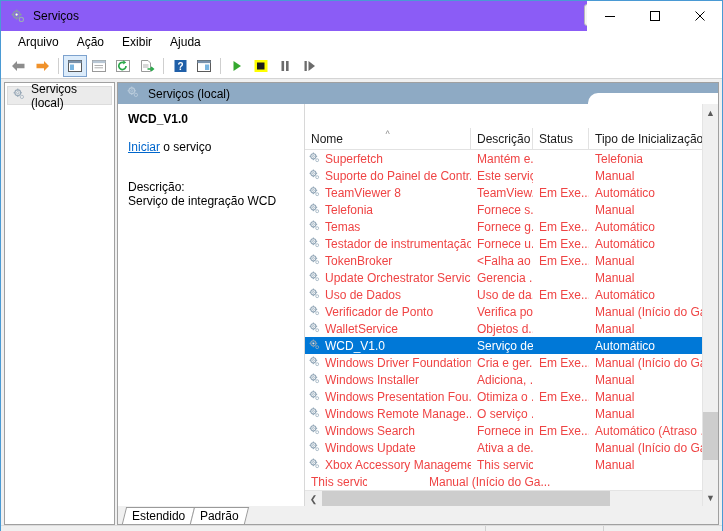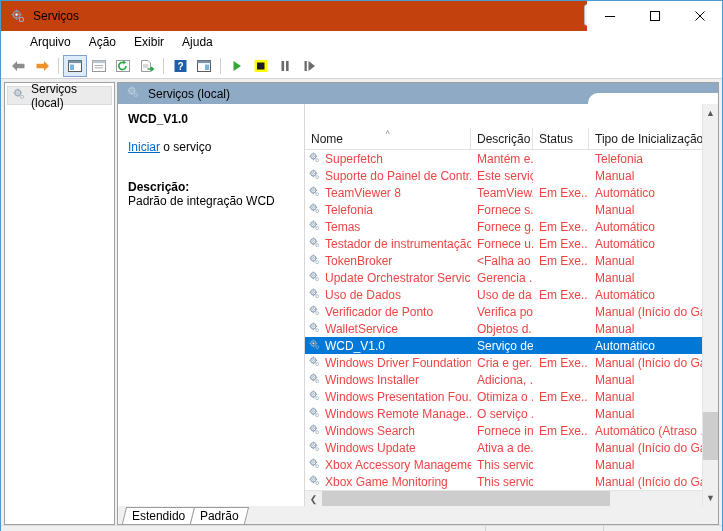--- a/index.html
+++ b/index.html
@@ -15,21 +15,21 @@
     position: relative;
     width: 723px; height: 531px;
     background: #f0f0f0;
     border: 1px solid #4a9ad4;
     display: flex; flex-direction: column;
   }
 
   
   .titlebar {
     height: 30px; flex: 0 0 30px;
-    background: #c2410c;
+    background: #8b5cf6;
     display: flex; align-items: center;
     position: relative;
   }
   .title-icon {
     width: 16px; height: 16px; margin-left: 9px; margin-right: 7px;
     position: relative; flex: 0 0 16px;
   }
   .title-text { font-size: 12px; color: #000; }
   .caption-buttons {
     position: absolute; right: 0; top: 0; height: 30px;
@@ -47,21 +47,21 @@
     border: 1px solid #b9b9b9; border-radius: 3px;
     background: #f4f4f4;
     display: flex; align-items: center; justify-content: center;
   }
 
   
   .menubar {
     height: 22px; flex: 0 0 22px;
     background: #ffffff;
     display: flex; align-items: center;
-    padding-left: 20px;
+    padding-left: 8px;
   }
   .menu-item {
     padding: 2px 9px; font-size: 12px; color: #000; line-height: 16px;
   }
 
   
   .toolbar {
     height: 26px; flex: 0 0 26px;
     background: #ffffff;
     border-bottom: 1px solid #d4d4d4;
@@ -127,21 +127,21 @@
   
   .details {
     width: 187px; flex: 0 0 187px;
     padding: 8px 8px 0 10px;
     background: #ffffff;
     border-right: 1px solid #d8d8d8;
   }
   .svc-title { font-weight: bold; font-size: 12px; margin-bottom: 14px; }
   .svc-action { font-size: 12px; margin-bottom: 26px; }
   .svc-action a { color: #0066cc; text-decoration: underline; }
-  .svc-desc-label { font-size: 12px; font-weight: bold; }
+  .svc-desc-label { font-size: 12px; }
   .svc-desc-text { font-size: 12px; }
 
   
   .listview {
     flex: 1 1 auto; display: flex; flex-direction: column;
     background: #ffffff; overflow: hidden; position: relative; margin-top: 24px;
   }
   .lv-head {
     height: 22px; flex: 0 0 22px;
     display: flex; align-items: stretch;
@@ -446,21 +446,21 @@
         </span>
         <span class="ph-label">Serviços (local)</span>
       </div>
 
       <div class="pane-content">
 
         <div class="details">
           <div class="svc-title">WCD_V1.0</div>
           <div class="svc-action"><a href="#">Iniciar</a><span> o serviço</span></div>
           <div class="svc-desc-label">Descrição:</div>
-          <div class="svc-desc-text">Padrão de integração WCD</div>
+          <div class="svc-desc-text">Serviço de integração WCD</div>
         </div>
 
         <div class="listview">
           <div class="lv-head">
             <div class="lv-th col-name">
               <span>Nome</span>
               <span class="sortmark">^</span>
             </div>
             <div class="lv-th col-desc">
               <span>Descrição</span>
@@ -829,34 +829,20 @@
                       </g>
                       <circle cx="11.3" cy="11.3" r="1.8" fill="none" stroke="#9db0bf" stroke-width="1"></circle>
                     </svg></span>
                   <span class="nm">Xbox Accessory Manageme...</span>
                 </div>
                 <div class="cell desc">This servic...</div>
                 <div class="cell status"></div>
                 <div class="cell start">Manual</div>
               </div>
               <div class="lv-row">
-                <div class="cell name">
-                  <span><svg width="13" height="13" viewBox="0 0 16 16">
-                      <circle cx="6.6" cy="6.6" r="3.2" fill="none" stroke="#8fa4b5" stroke-width="1.3"></circle>
-                      <circle cx="6.6" cy="6.6" r="1.2" fill="#fff" stroke="#8fa4b5" stroke-width="0.9"></circle>
-                      <g fill="#8fa4b5">
-                        <rect x="5.95" y="1.9" width="1.3" height="1.7"></rect>
-                        <rect x="5.95" y="9.6" width="1.3" height="1.7"></rect>
-                        <rect x="1.9" y="5.95" width="1.7" height="1.3"></rect>
-                        <rect x="9.6" y="5.95" width="1.7" height="1.3"></rect>
-                      </g>
-                      <circle cx="11.3" cy="11.3" r="1.8" fill="none" stroke="#9db0bf" stroke-width="1"></circle>
-                    </svg></span>
-                  <span class="nm">Xbox Game Monitoring</span>
-                </div>
                 <div class="cell desc">This servic...</div>
                 <div class="cell status"></div>
                 <div class="cell start">Manual (Início do Ga...</div>
               </div>
             </div>
 
           <div class="hscroll">
             <div class="hs-arrow">❮</div>
             <div class="hs-track">
               <div class="hs-thumb" style="left:0; width:76%;"></div>

